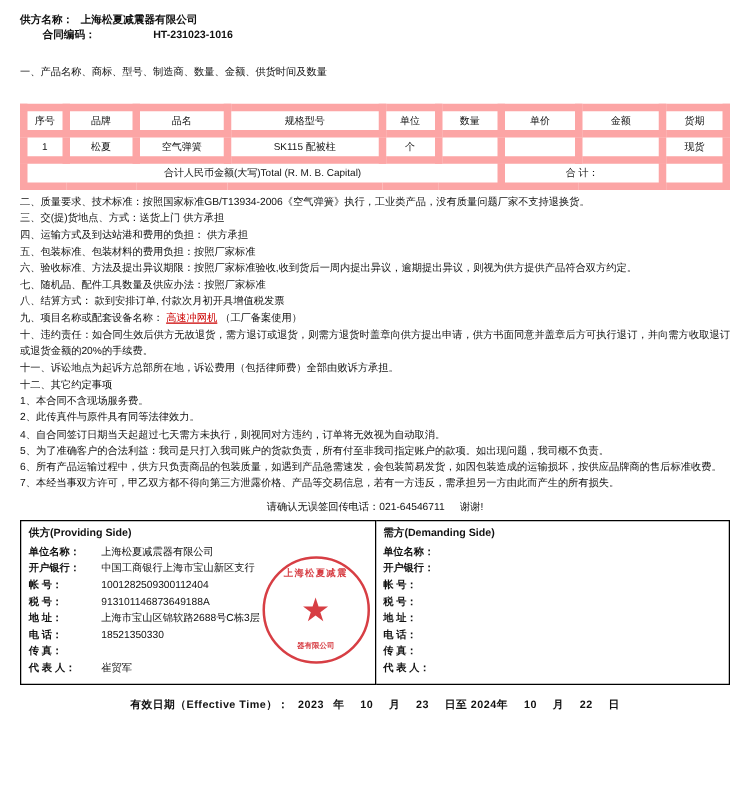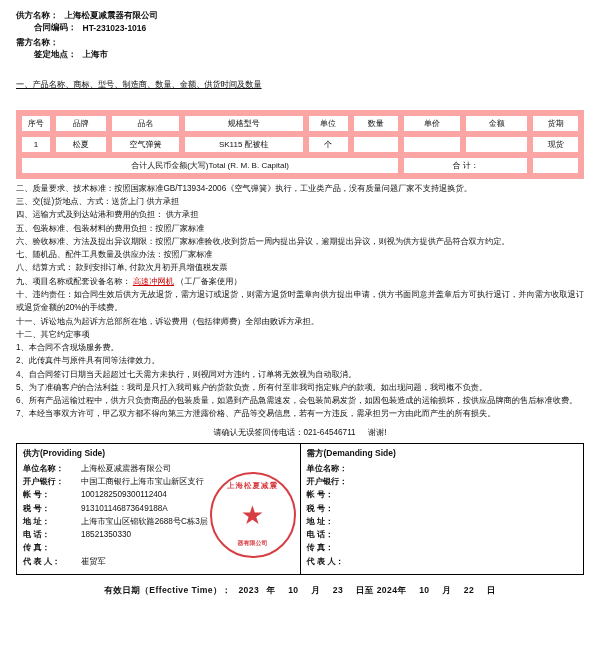--- a/index.html
+++ b/index.html
@@ -37,41 +37,41 @@
     flex-direction: column;
   }
   .party-left {
     width: 60%;
     display: flex;
     align-items: baseline;
   }
   .party-right {
     width: 40%;
     display: flex;
-    align-items: center;
+    align-items: flex-start;
     justify-content: flex-start;
     padding-left: 18px;
     box-sizing: border-box;
+    gap: 40px;
   }
   .lbl {
     font-size: 8.5px;
     font-weight: bold;
     white-space: nowrap;
   }
   .val {
     font-size: 8.5px;
     font-weight: bold;
     margin-left: 6px;
     white-space: nowrap;
   }
   .sec-line {
     font-size: 8.2px;
     line-height: 1.55;
     margin: 18px 0;
-    text-decoration: underline;
   }
   table.items {
     width: 100%;
     border-collapse: collapse;
     margin-top: 4px;
     margin-bottom: 2px;
     table-layout: fixed;
   }
   table.items th, table.items td {
     border: 6px solid #fca5a5;
@@ -205,30 +205,20 @@
     <div class="party-left">
       <span class="lbl">供方名称：</span>
       <span class="val">上海松夏减震器有限公司</span>
     </div>
     <div class="party-right">
       <span class="lbl">合同编码：</span>
       <span class="val">HT-231023-1016</span>
     </div>
   </div>
 
-  <div class="party-row">
-    <div class="party-left">
-      <span class="lbl">需方名称：</span>
-      <span class="val"></span>
-    </div>
-    <div class="party-right">
-      <span class="lbl">签定地点：</span>
-      <span class="val">上海市</span>
-    </div>
-  </div>
 
   <div class="sec-line">一、产品名称、商标、型号、制造商、数量、金额、供货时间及数量</div>
 
   <table class="items">
     <colgroup>
       <col style="width:6%">
       <col style="width:10%">
       <col style="width:13%">
       <col style="width:22%">
       <col style="width:8%">

